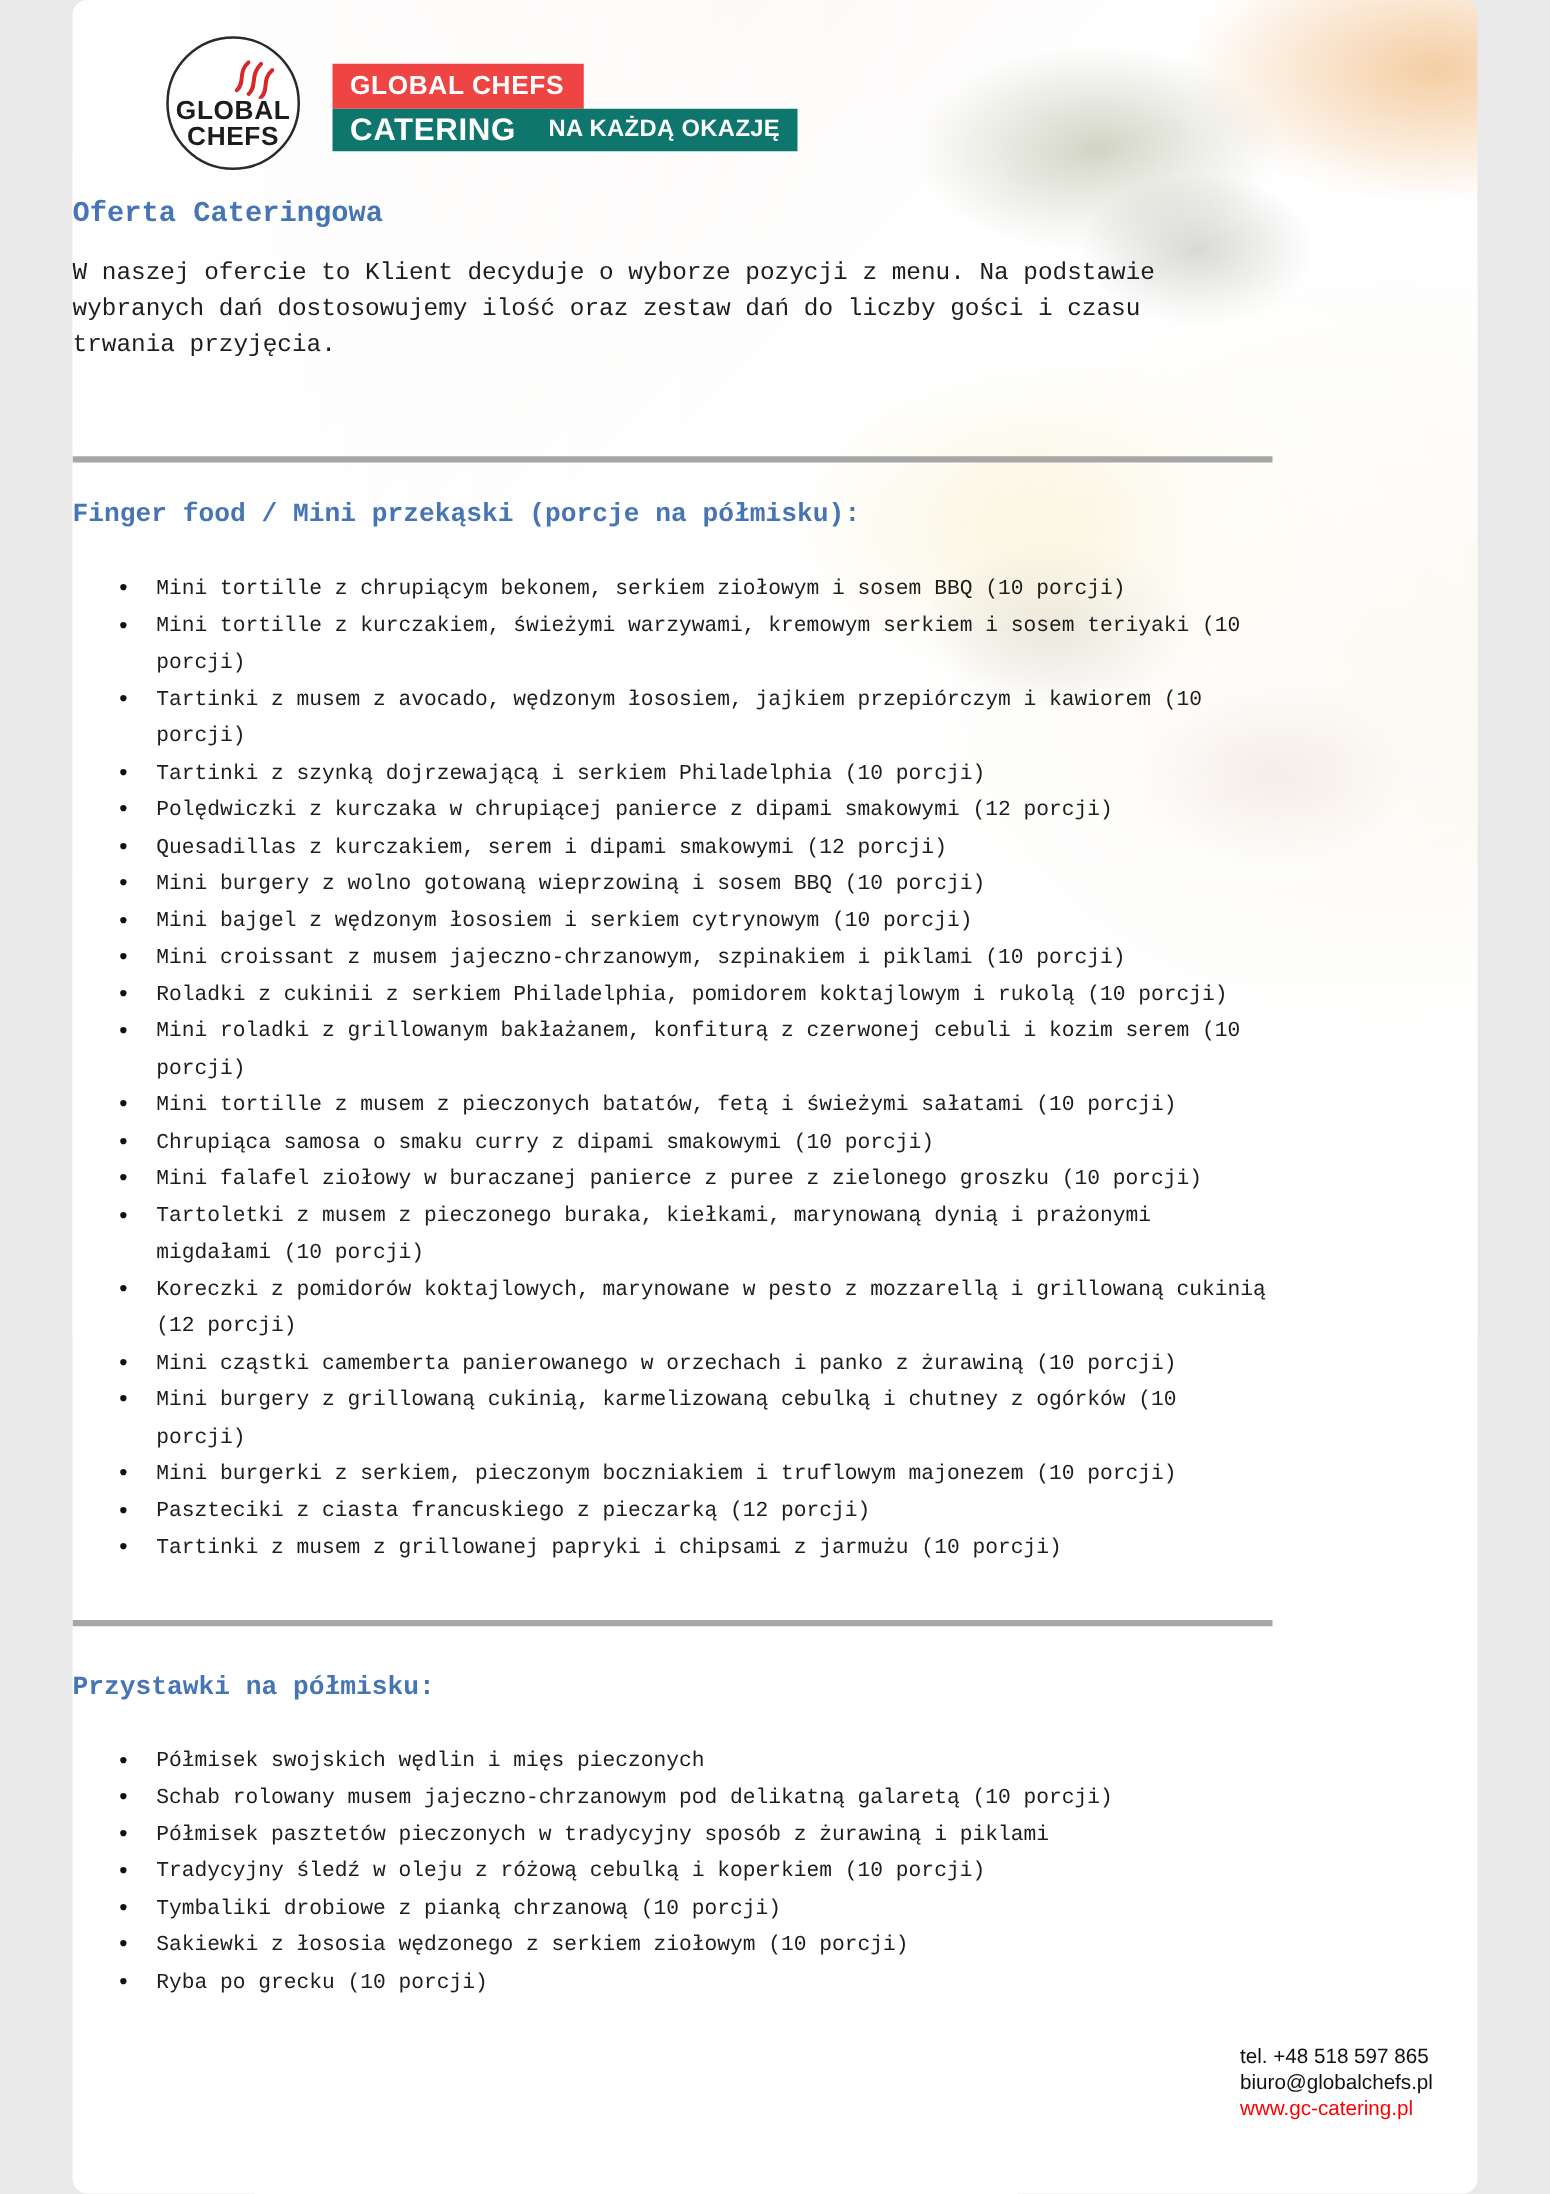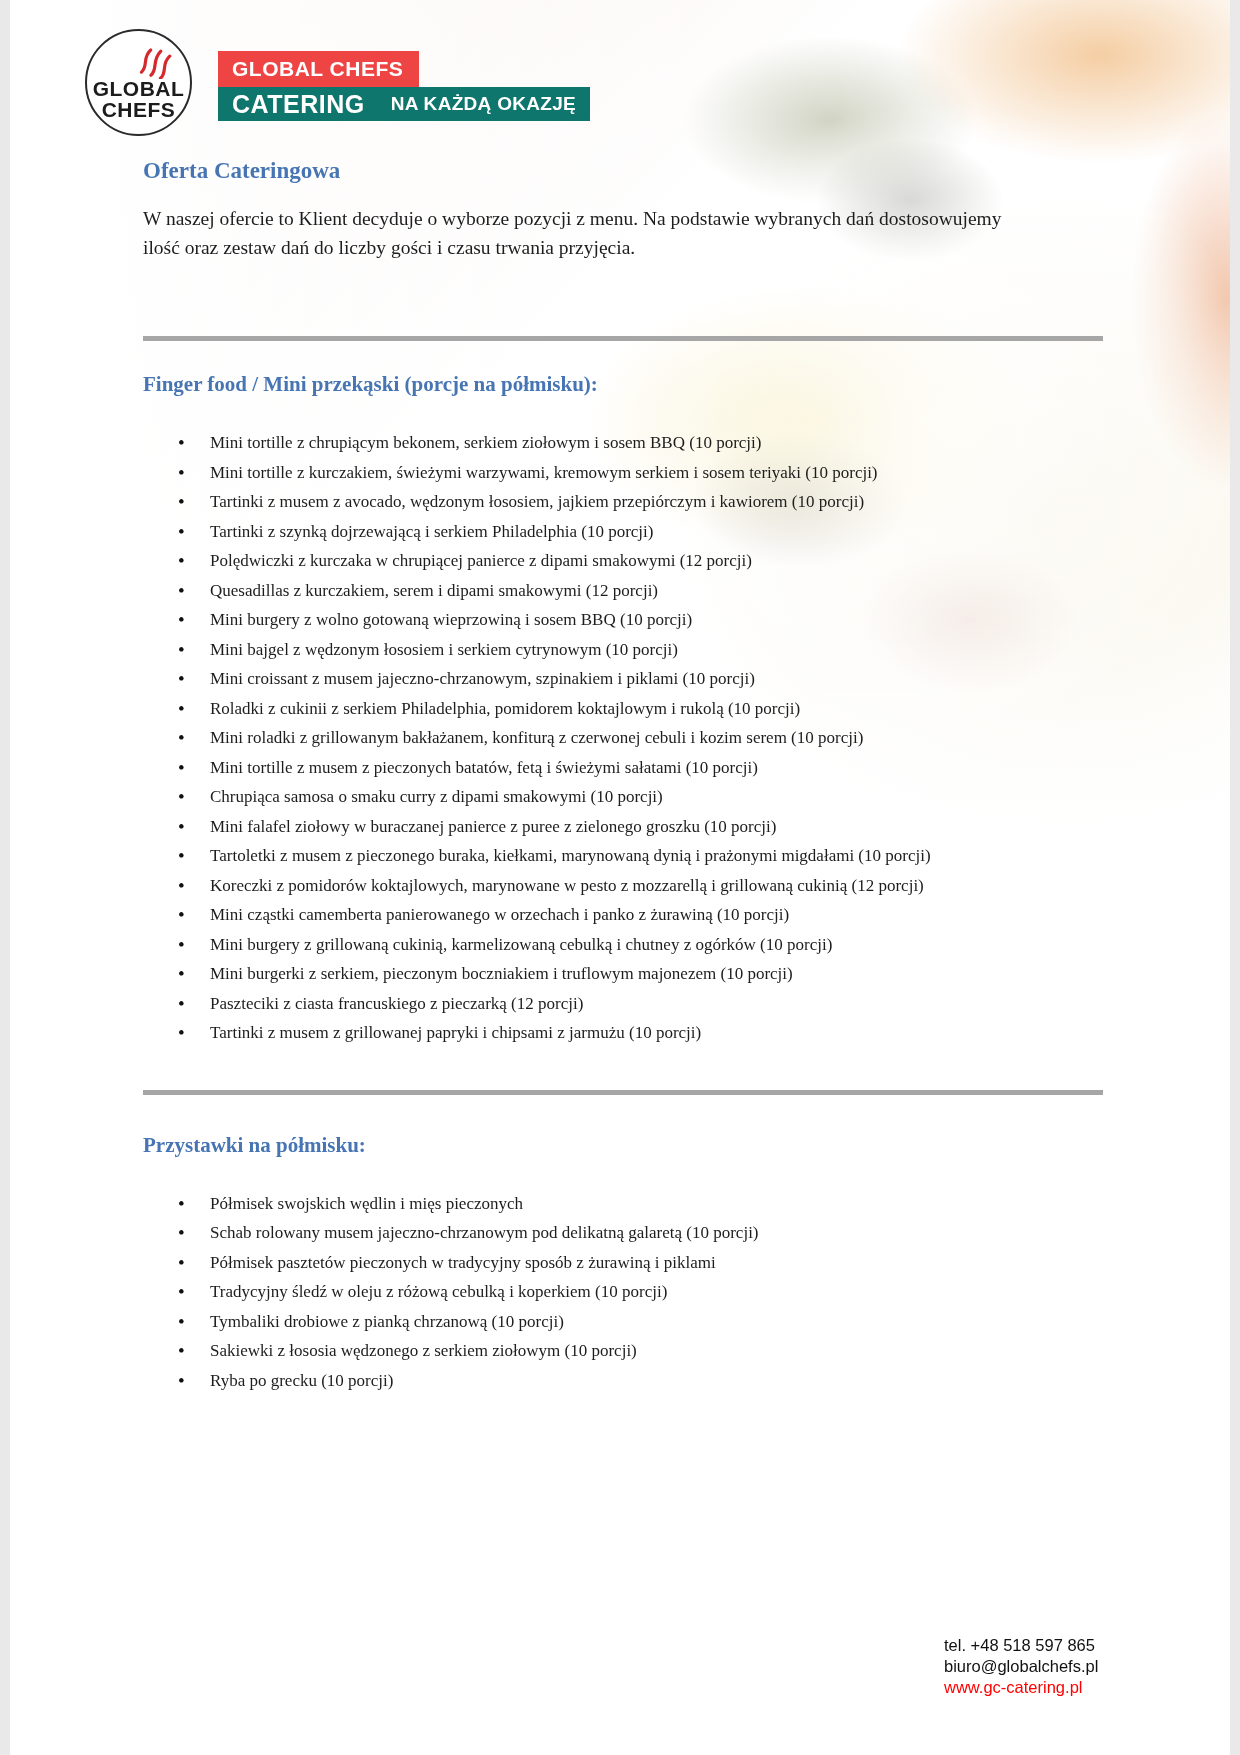--- a/index.html
+++ b/index.html
@@ -1,25 +1,26 @@
 <!DOCTYPE html>
 <html><head>
 <meta charset="utf-8">
 <style>
   * { margin: 0; padding: 0; box-sizing: border-box; }
   html, body { background: #e9e9e9; }
   .page {
     position: relative;
-    width: 1220px;
+    width: 1124px;
     height: 1755px;
     margin: 0 auto;
     background: #ffffff;
     overflow: hidden;
     font-family: "Liberation Serif", serif;
     color: #1d1d1d;
+    border-radius: 12px;
   }
 
   
   .bg-photo {
     position: absolute;
     top: 0; left: 0;
     width: 1240px;
     height: 1070px;
     pointer-events: none;
     background-image:
@@ -90,22 +91,22 @@
     align-items: center;
     padding: 0 14px;
     white-space: nowrap;
   }
   .banner-black .catering { font-size: 25px; letter-spacing: 0.5px; }
   .banner-black .tagline  { font-size: 19px; margin-left: 26px; letter-spacing: 0.3px; }
 
   
   .content {
     position: relative;
-    margin-left: 133px;
     width: 960px;
+    font-family: Liberation Mono, monospace;
   }
   .spacer-top { height: 157px; }
   .doc-title {
     color: #4775b4;
     font-size: 23px;
     font-weight: bold;
     line-height: 28px;
   }
   .intro {
     margin-top: 19px;

